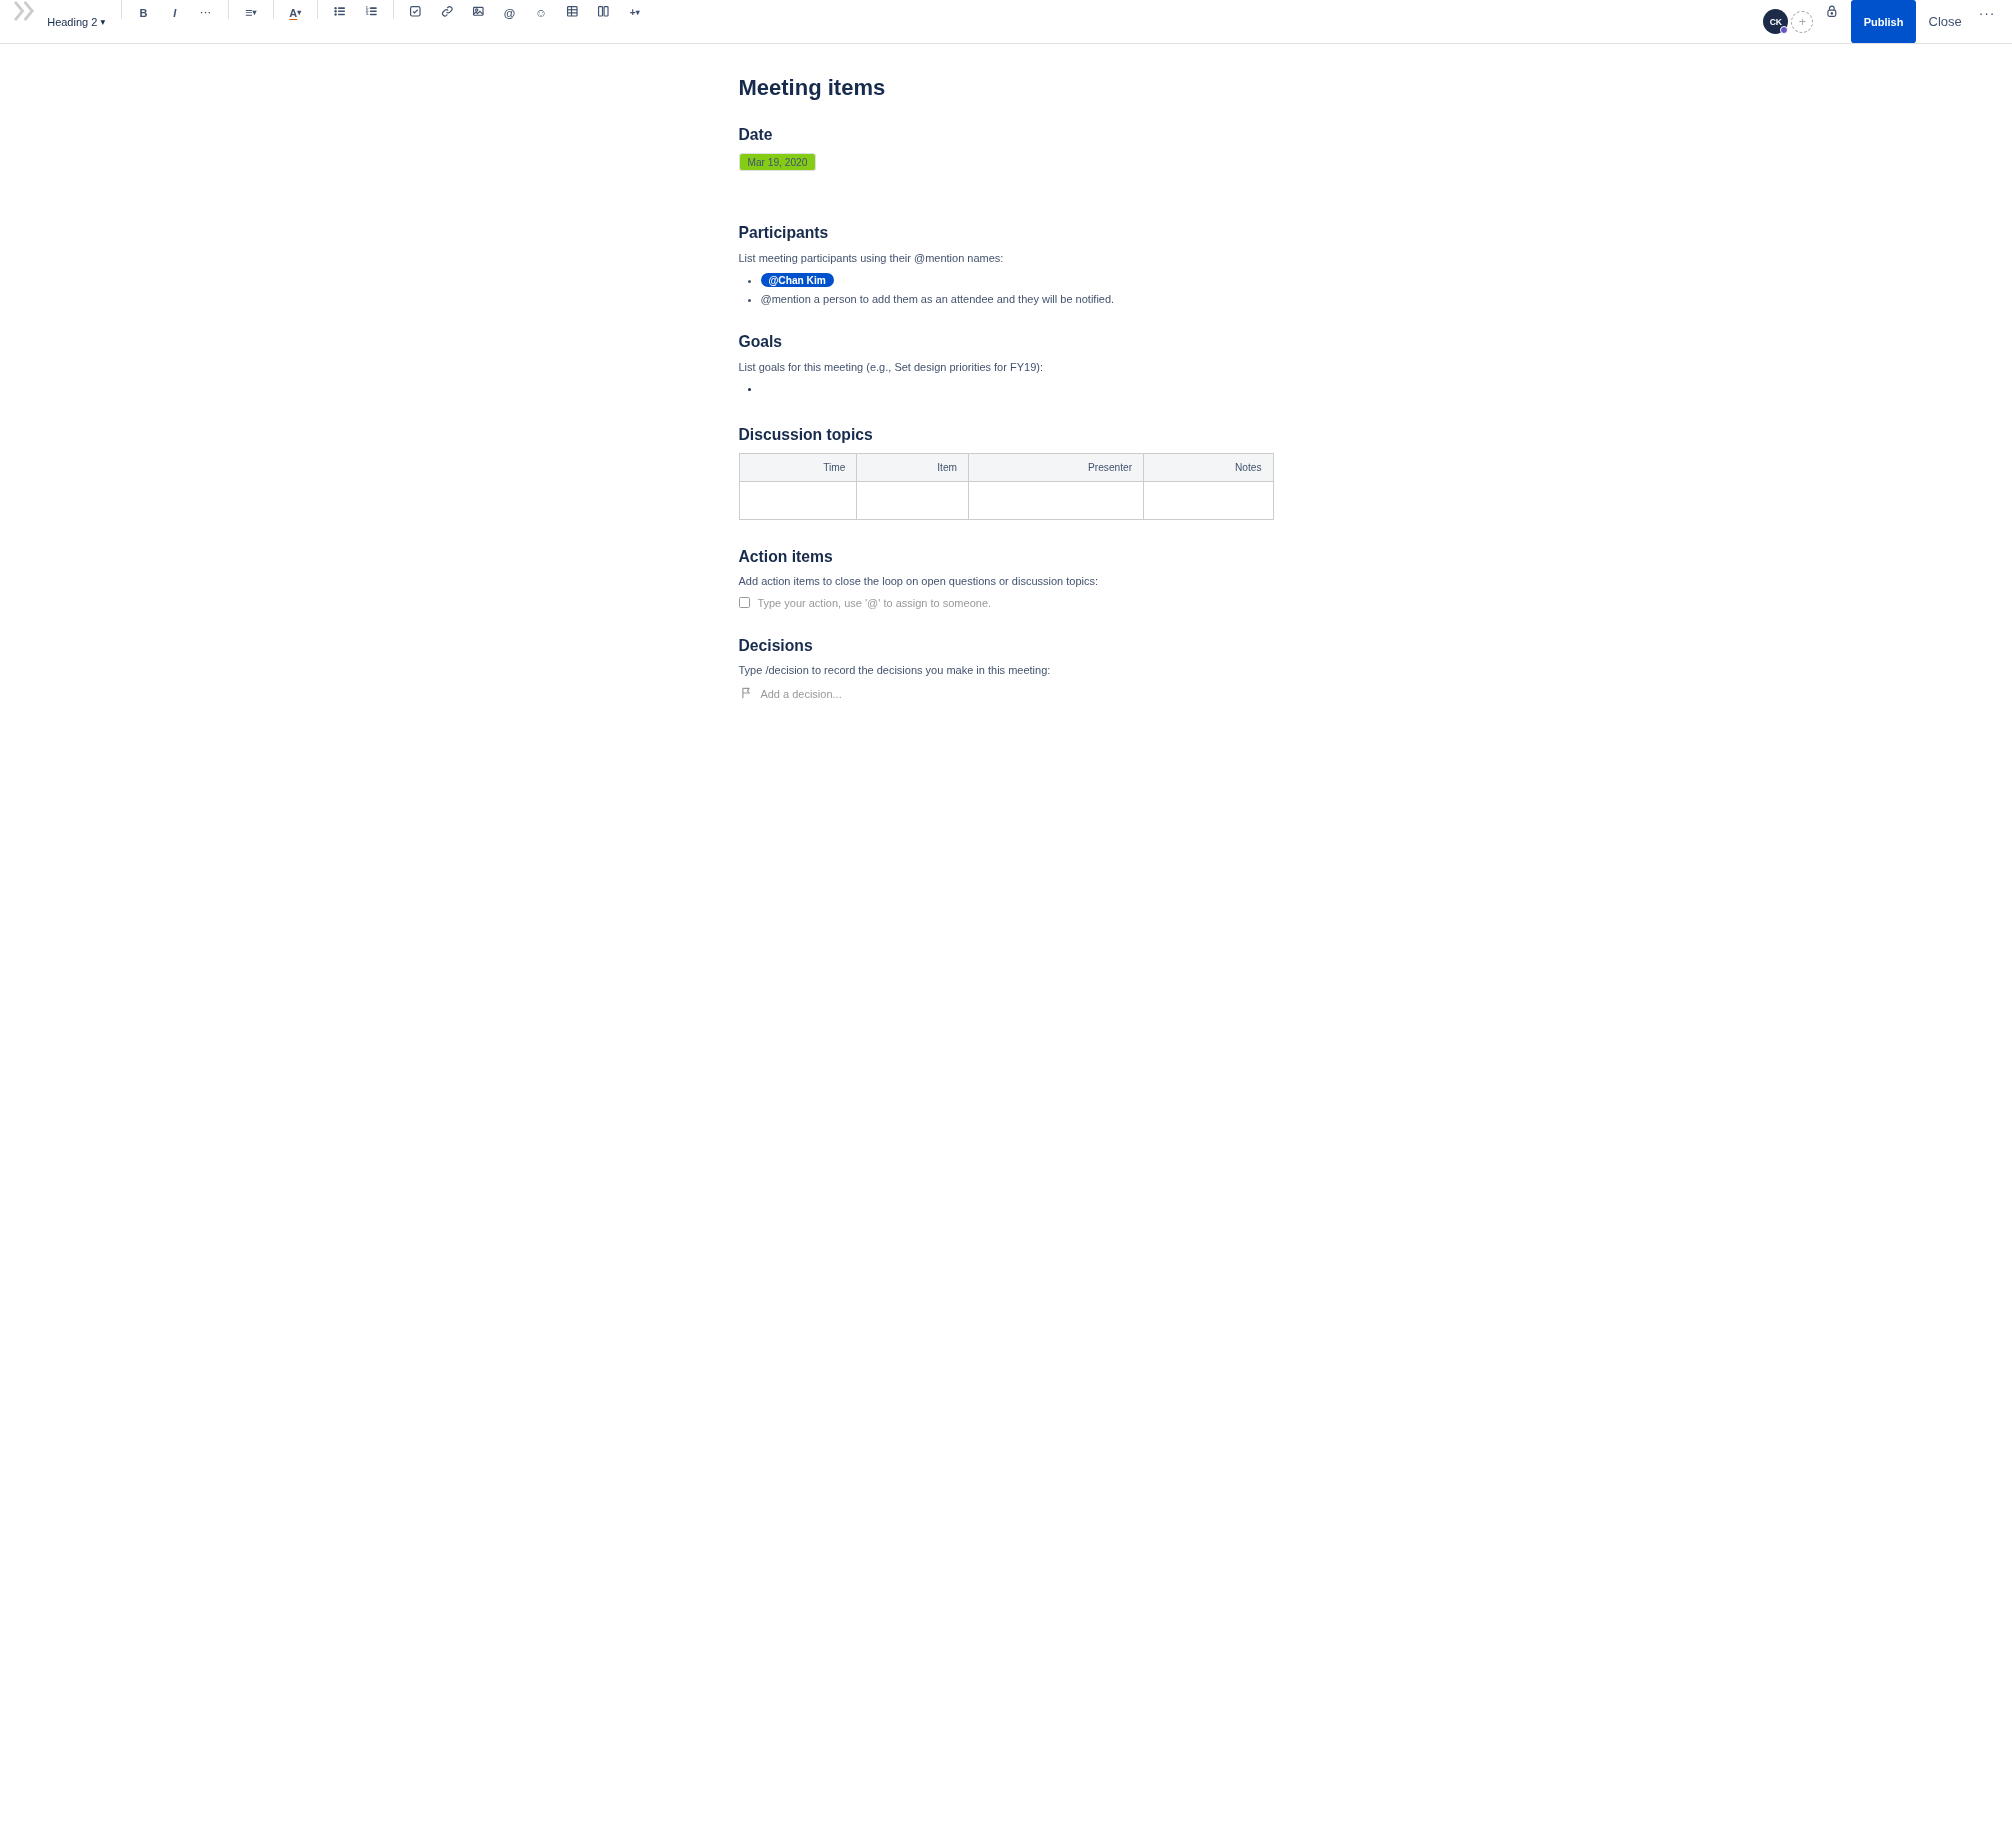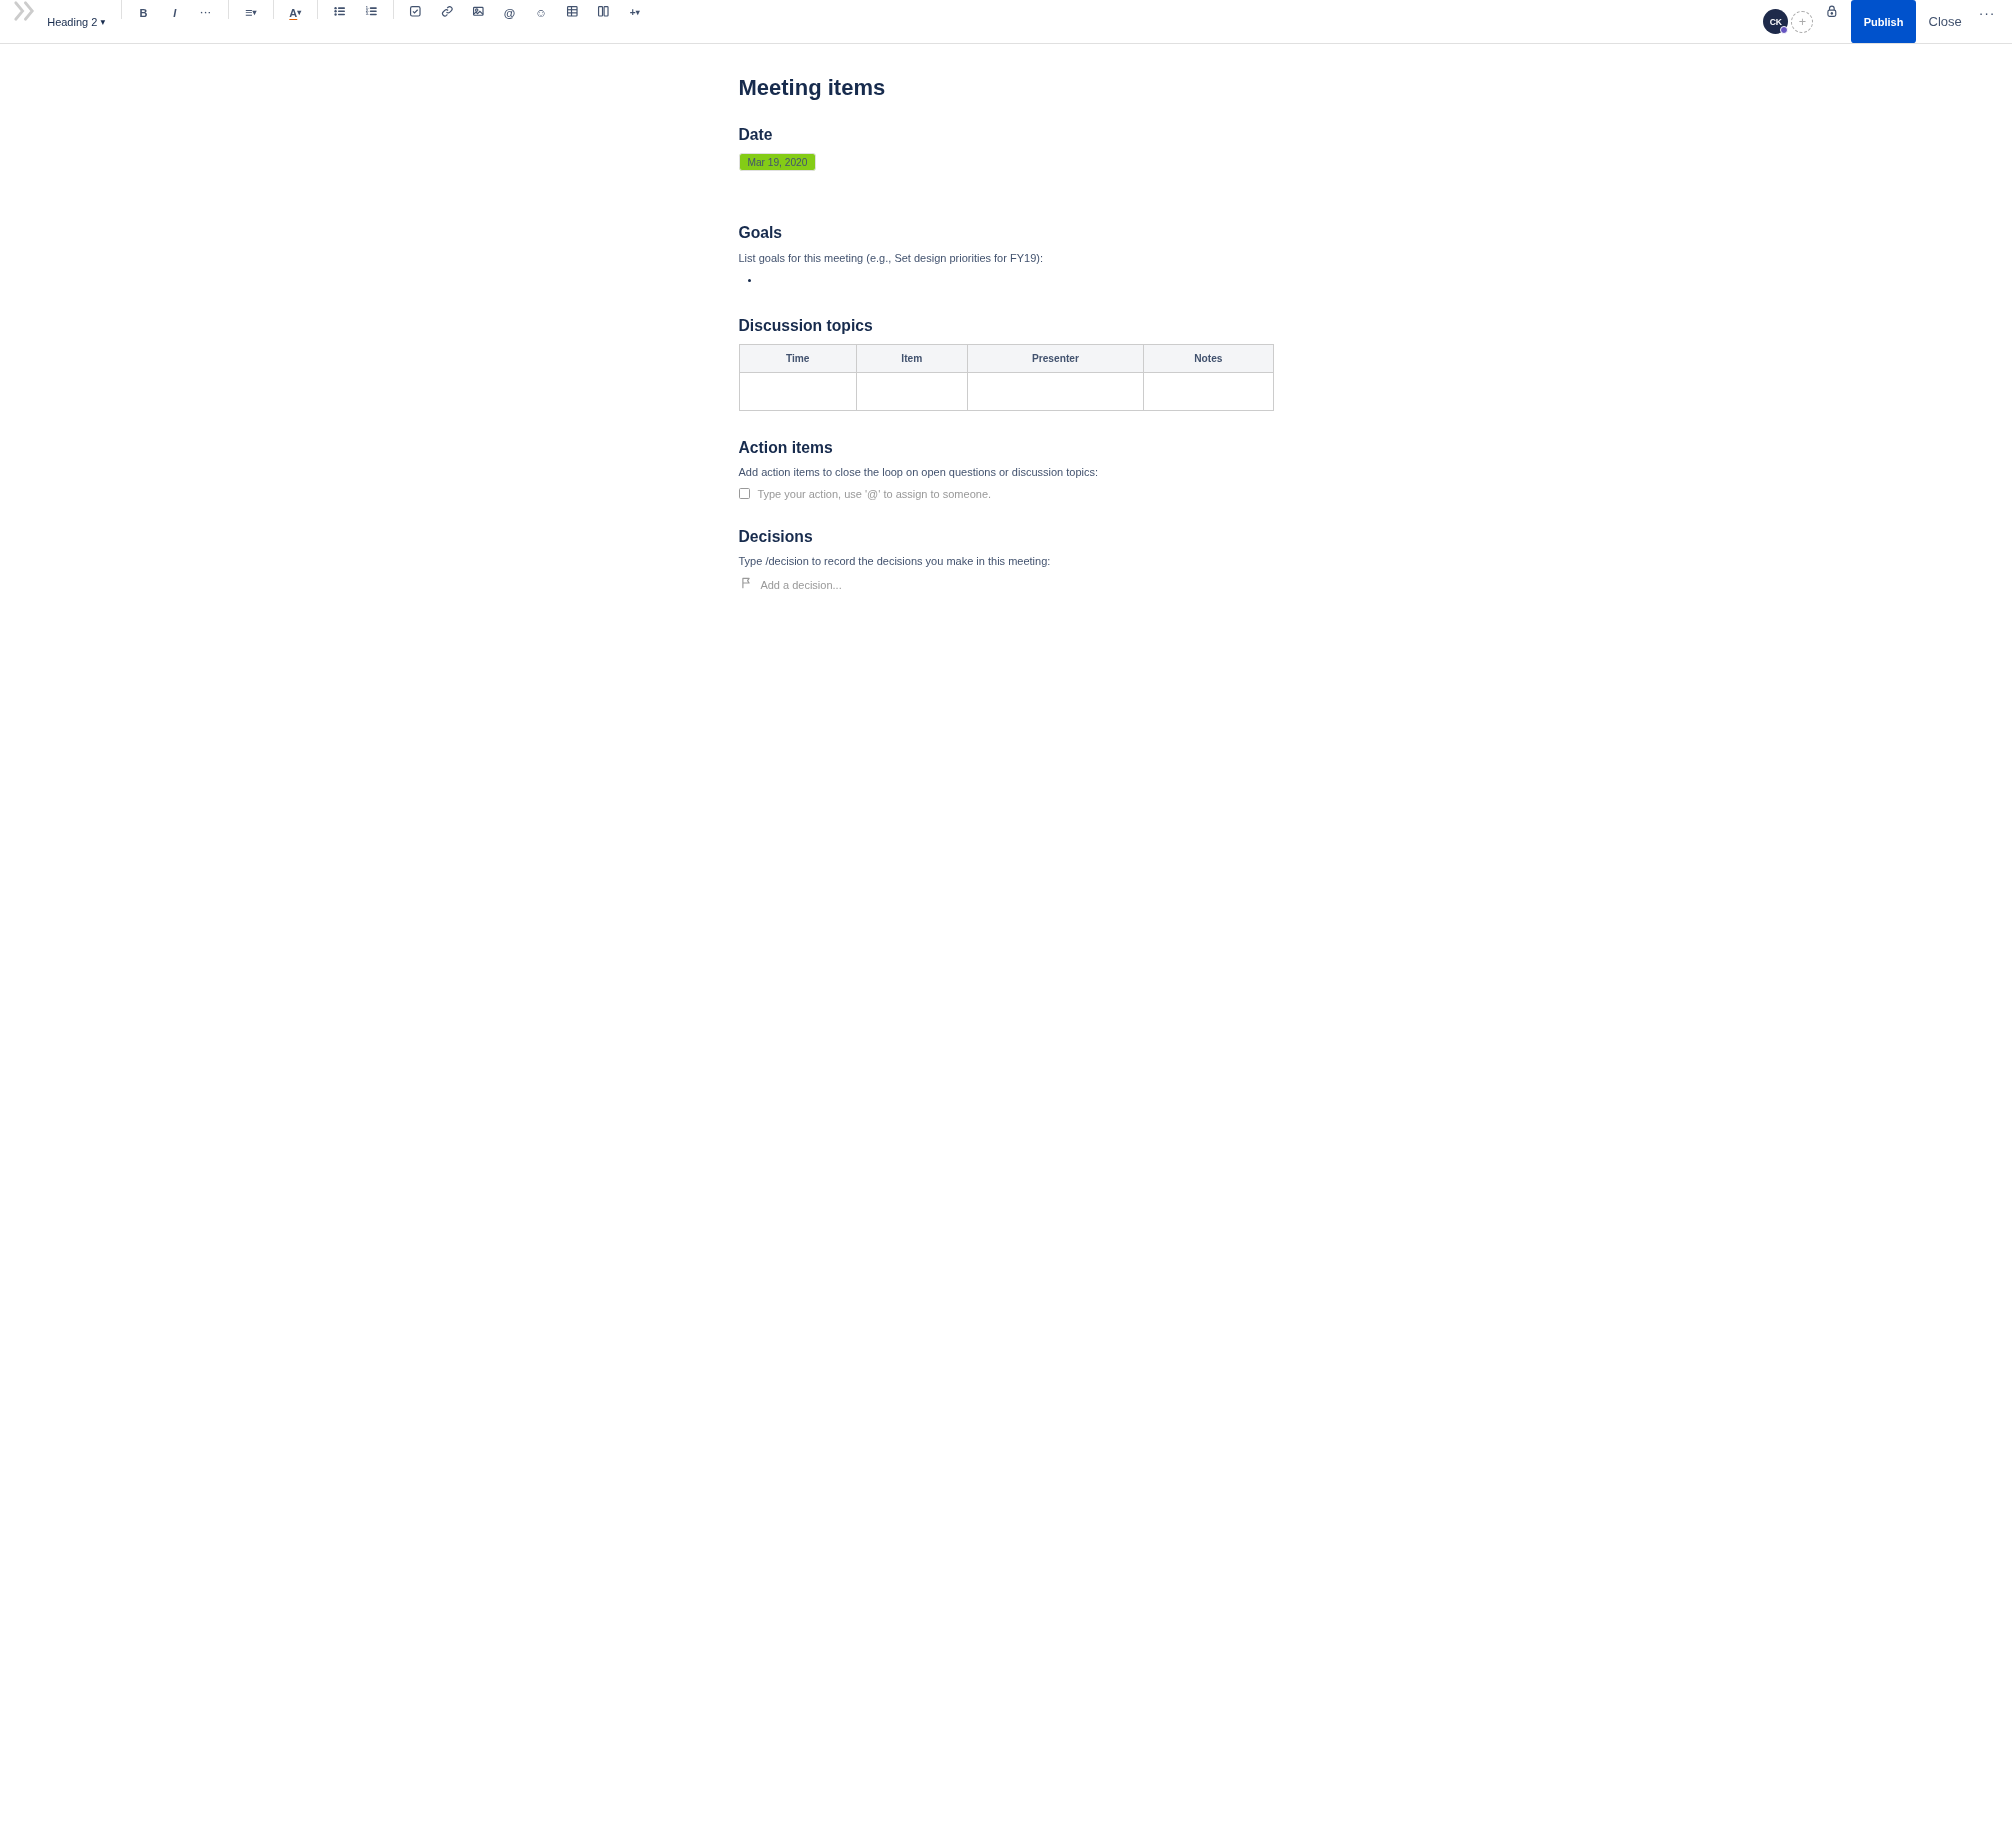--- a/index.html
+++ b/index.html
@@ -209,24 +209,24 @@
 
     
     .discussion-table {
       width: 100%;
       border-collapse: collapse;
       margin-top: 9.4px;
       border: 0.8px solid #ccc;
     }
     .discussion-table th {
       background: #f4f5f7;
-      text-align: center;
+      text-align: right;
       padding: 7.9px 11px;
       font-size: 10.2px;
-      font-weight: 700;
+      font-weight: 400;
       color: #42526e;
       border: 0.8px solid #ccc;
     }
     .discussion-table td {
       padding: 9.4px 11px;
       border: 0.8px solid #ccc;
       font-size: 11px;
       color: #42526e;
       height: 38px;
       vertical-align: top;
@@ -453,20 +453,30 @@
 
 <div class="content-area">
 
   <h1 class="doc-title">Meeting items</h1>
 
   <div class="section-block">
     <h2 class="section-heading">Date</h2>
     <span class="date-badge">Mar 19, 2020</span>
   </div>
 
+  <div class="section-block">
+    <h2 class="section-heading">Participants</h2>
+    <p class="section-desc">List meeting participants using their @mention names:</p>
+    <ul class="bullet-list">
+      <li>
+        <span class="mention-tag">@Chan Kim</span>
+      </li>
+      <li>@mention a person to add them as an attendee and they will be notified.</li>
+    </ul>
+  </div>
 
   <div class="section-block">
     <h2 class="section-heading">Goals</h2>
     <p class="section-desc">List goals for this meeting (e.g., Set design priorities for FY19):</p>
     <ul class="empty-bullet">
       <li>&nbsp;</li>
     </ul>
   </div>
 
   <div class="section-block">

